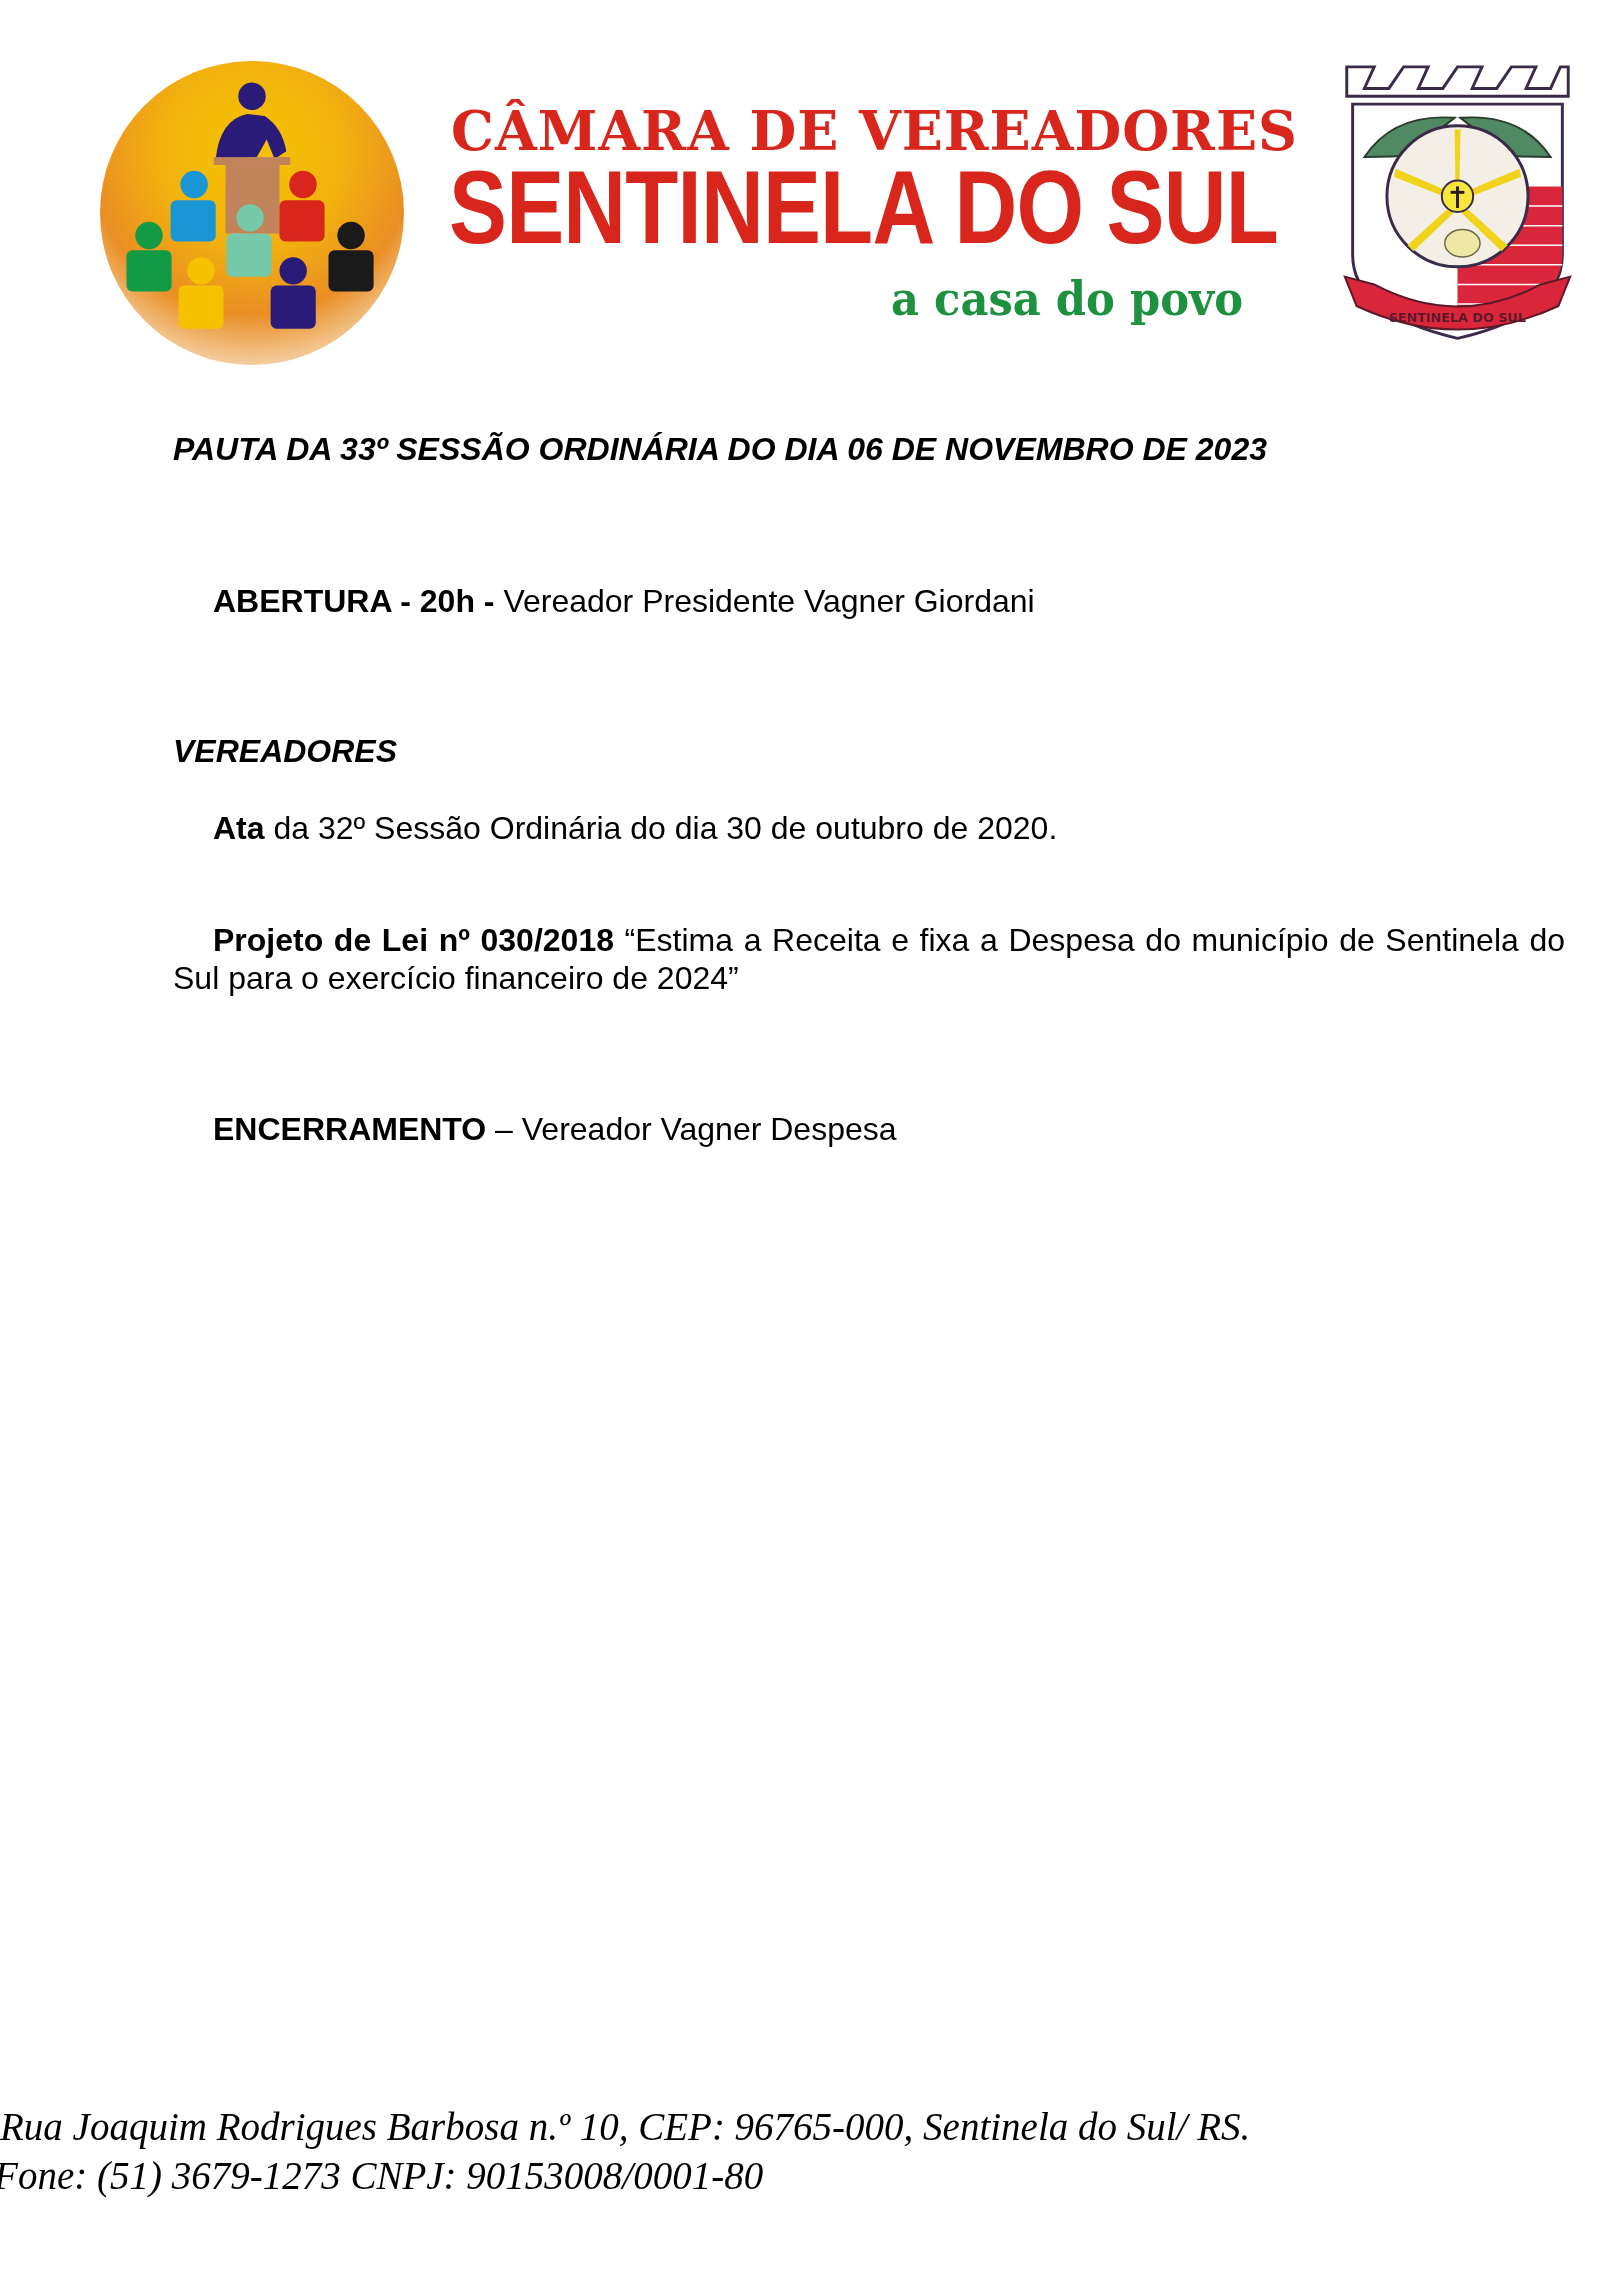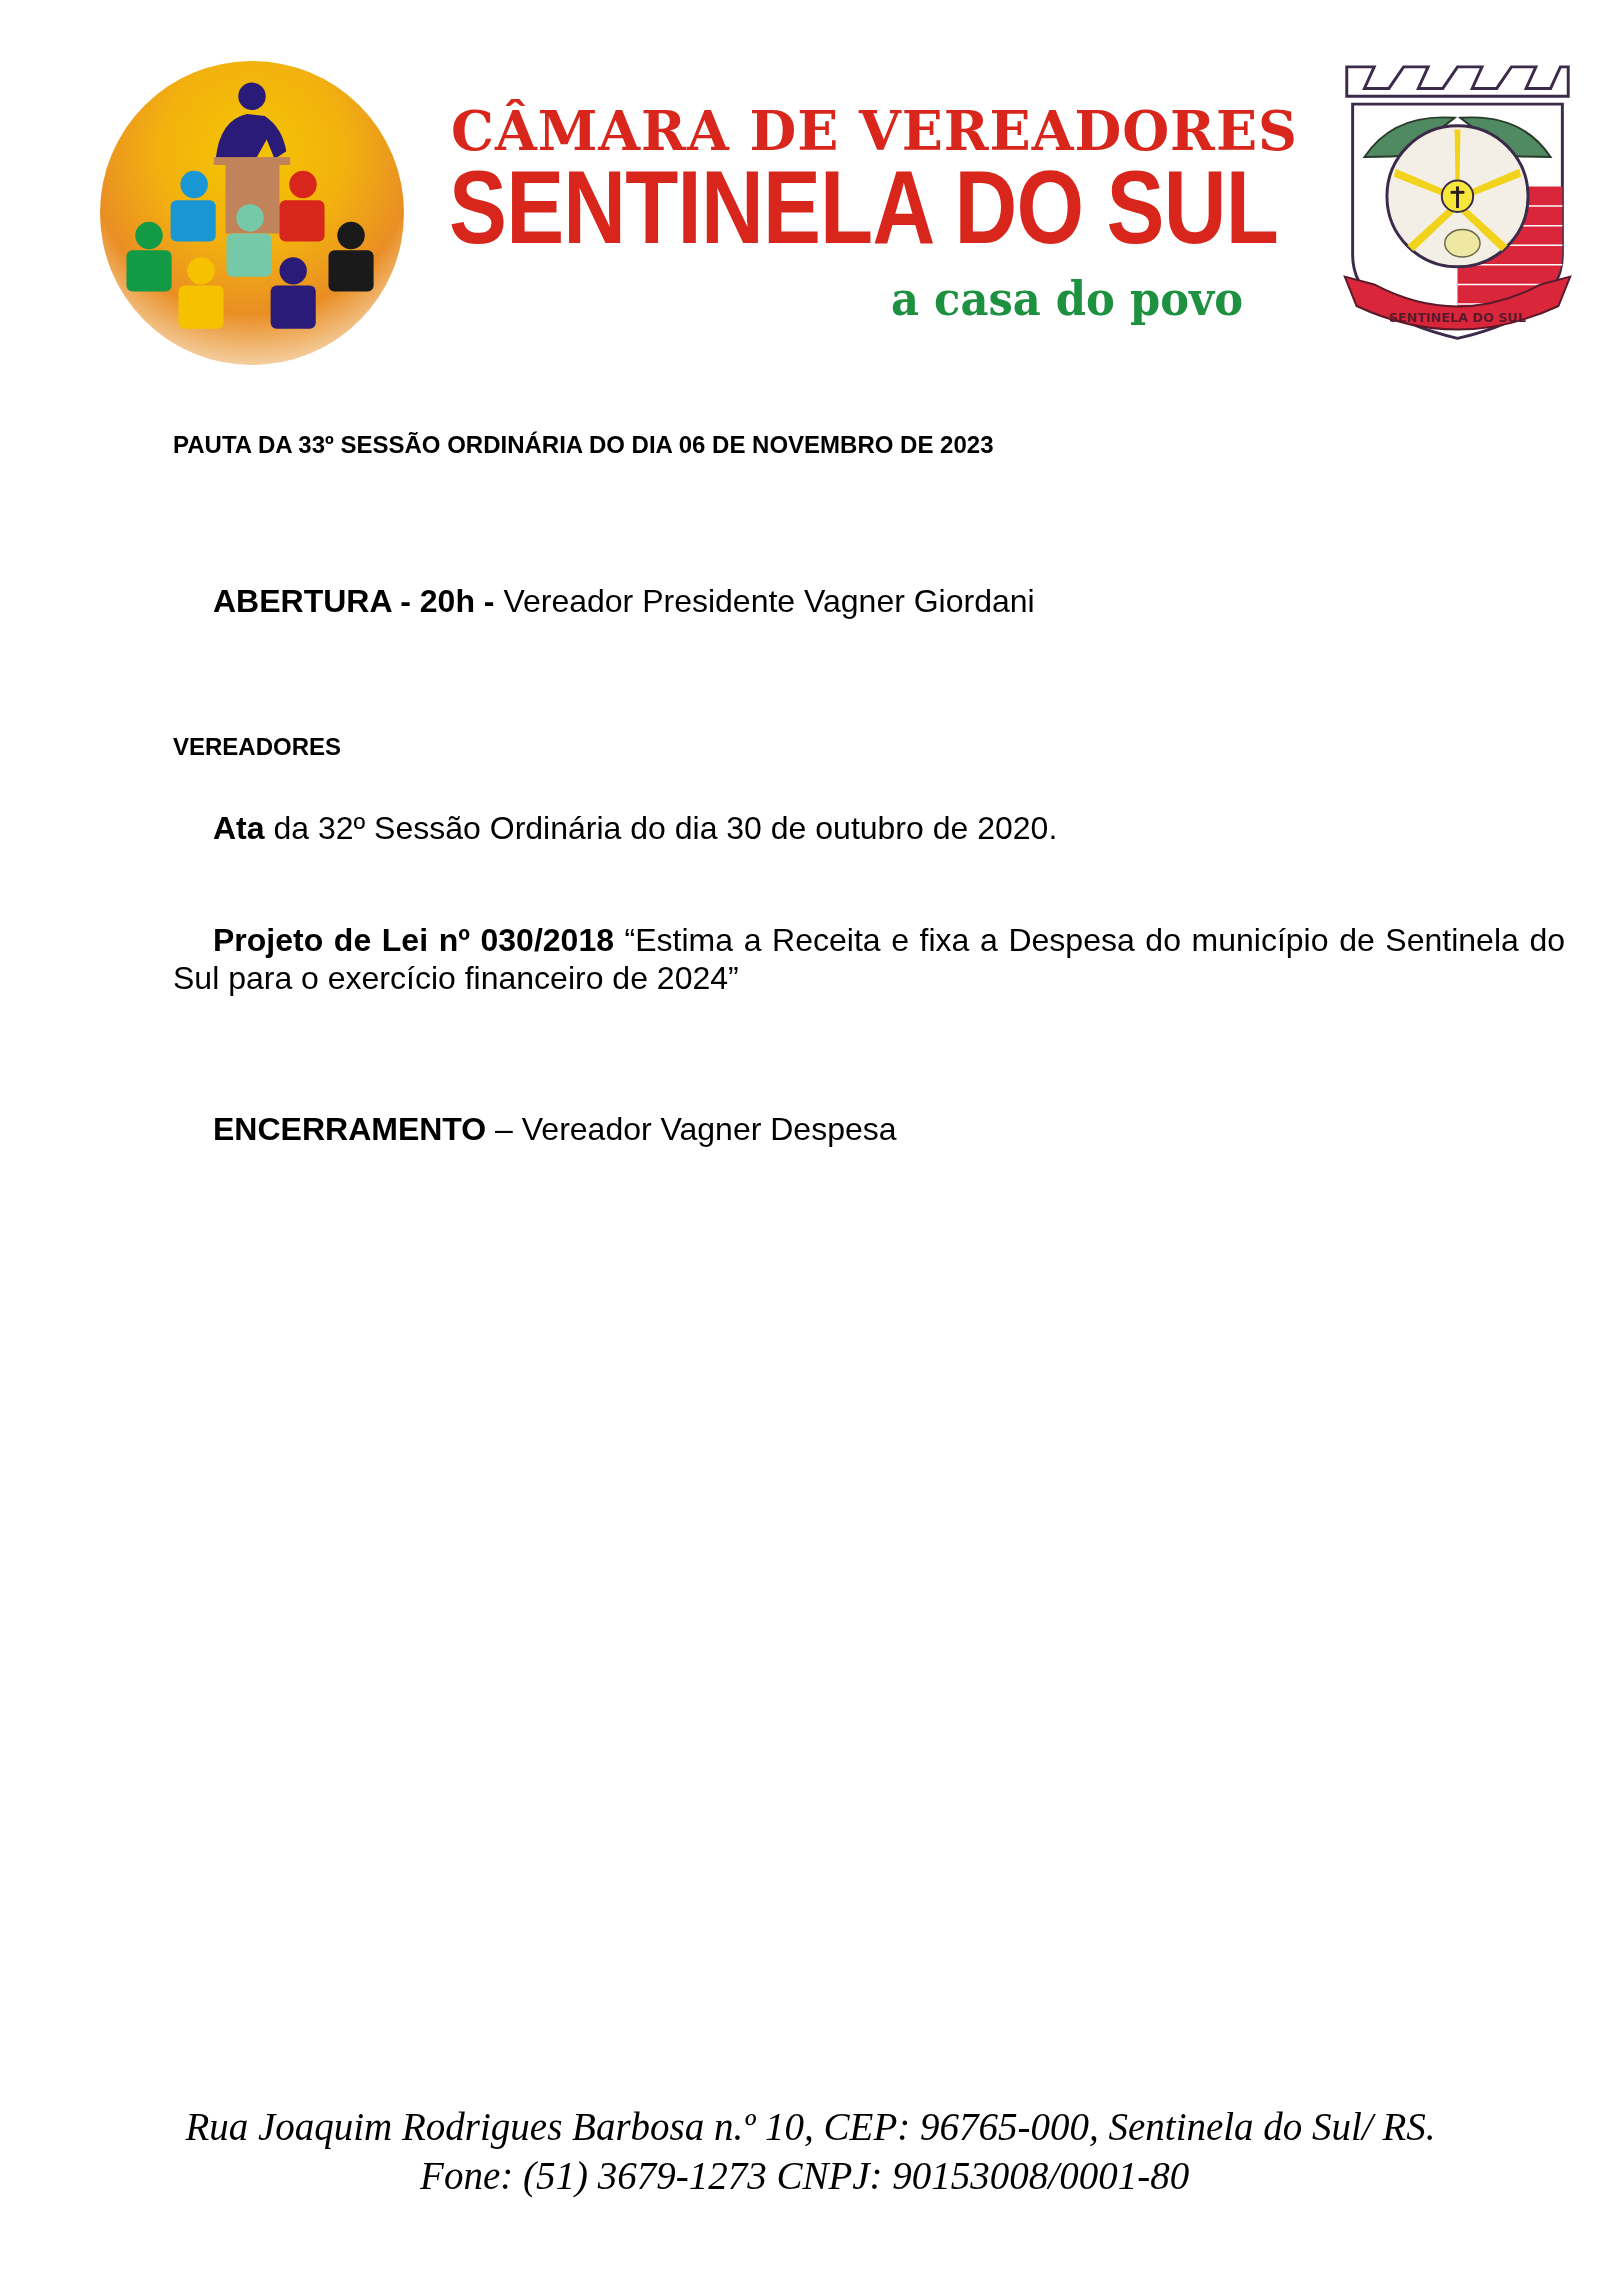--- a/index.html
+++ b/index.html
@@ -82,35 +82,35 @@
 
   
   .content {
     position: absolute;
     left: 173px;
     width: 1392px;
     font-size: 32px;
   }
   .heading {
     font-weight: bold;
-    font-size: 24px;
-    white-space: nowrap;
+    font-size: 32px;
+    white-space: nowrap;
+    font-style: italic;
   }
   .para {
     font-size: 32px;
     line-height: 38px;
   }
   .bold { font-weight: bold; margin-left: 40px; }
 
   
   .footer {
     position: absolute;
     left: 0; top: 2102px;
     width: 1621px;
-    text-align: center;
     font-family: "Liberation Serif", serif;
     font-style: italic;
     font-size: 39px;
     line-height: 49px;
   }
   .footer-line1 { position: relative; left: 0; }
   .footer-line2 { position: relative; left: -5.9px; }
 </style>
 </head>
 <body>

